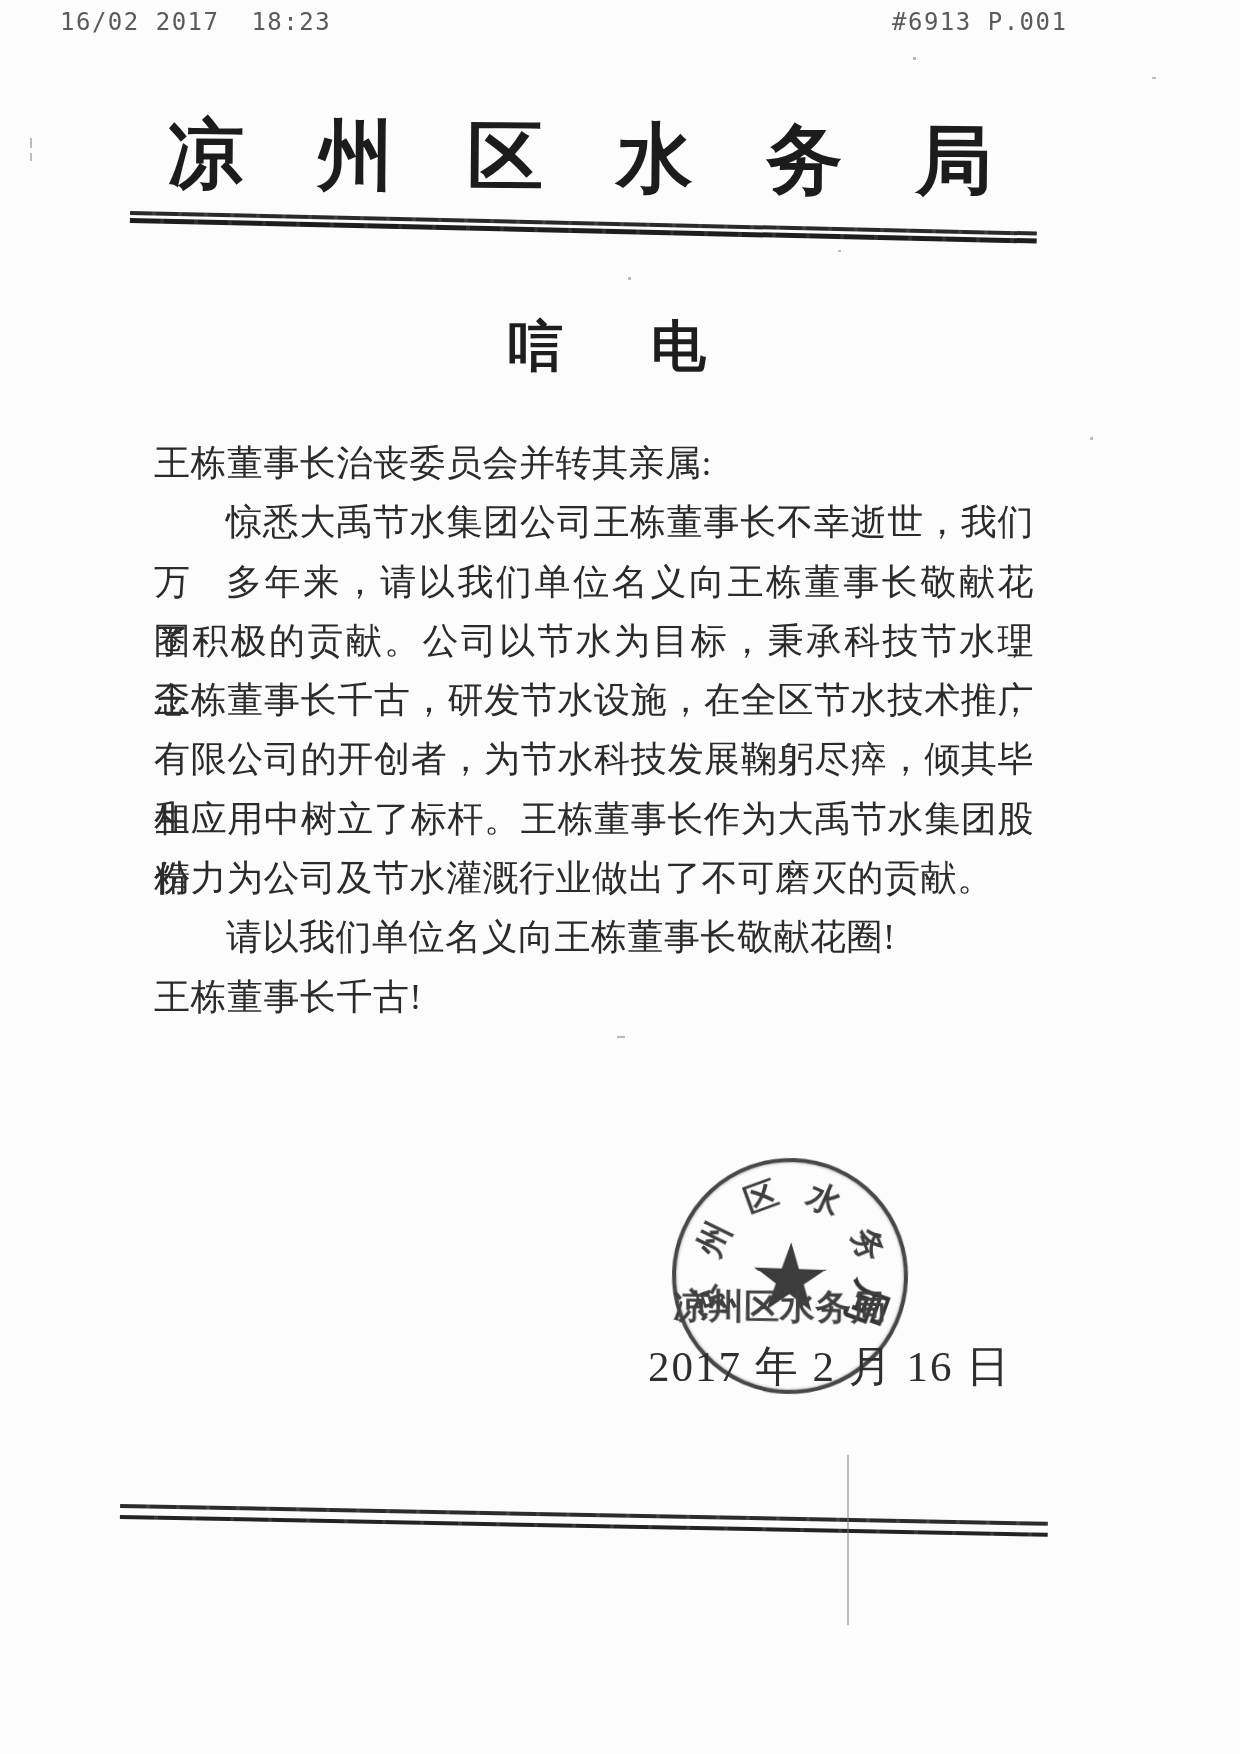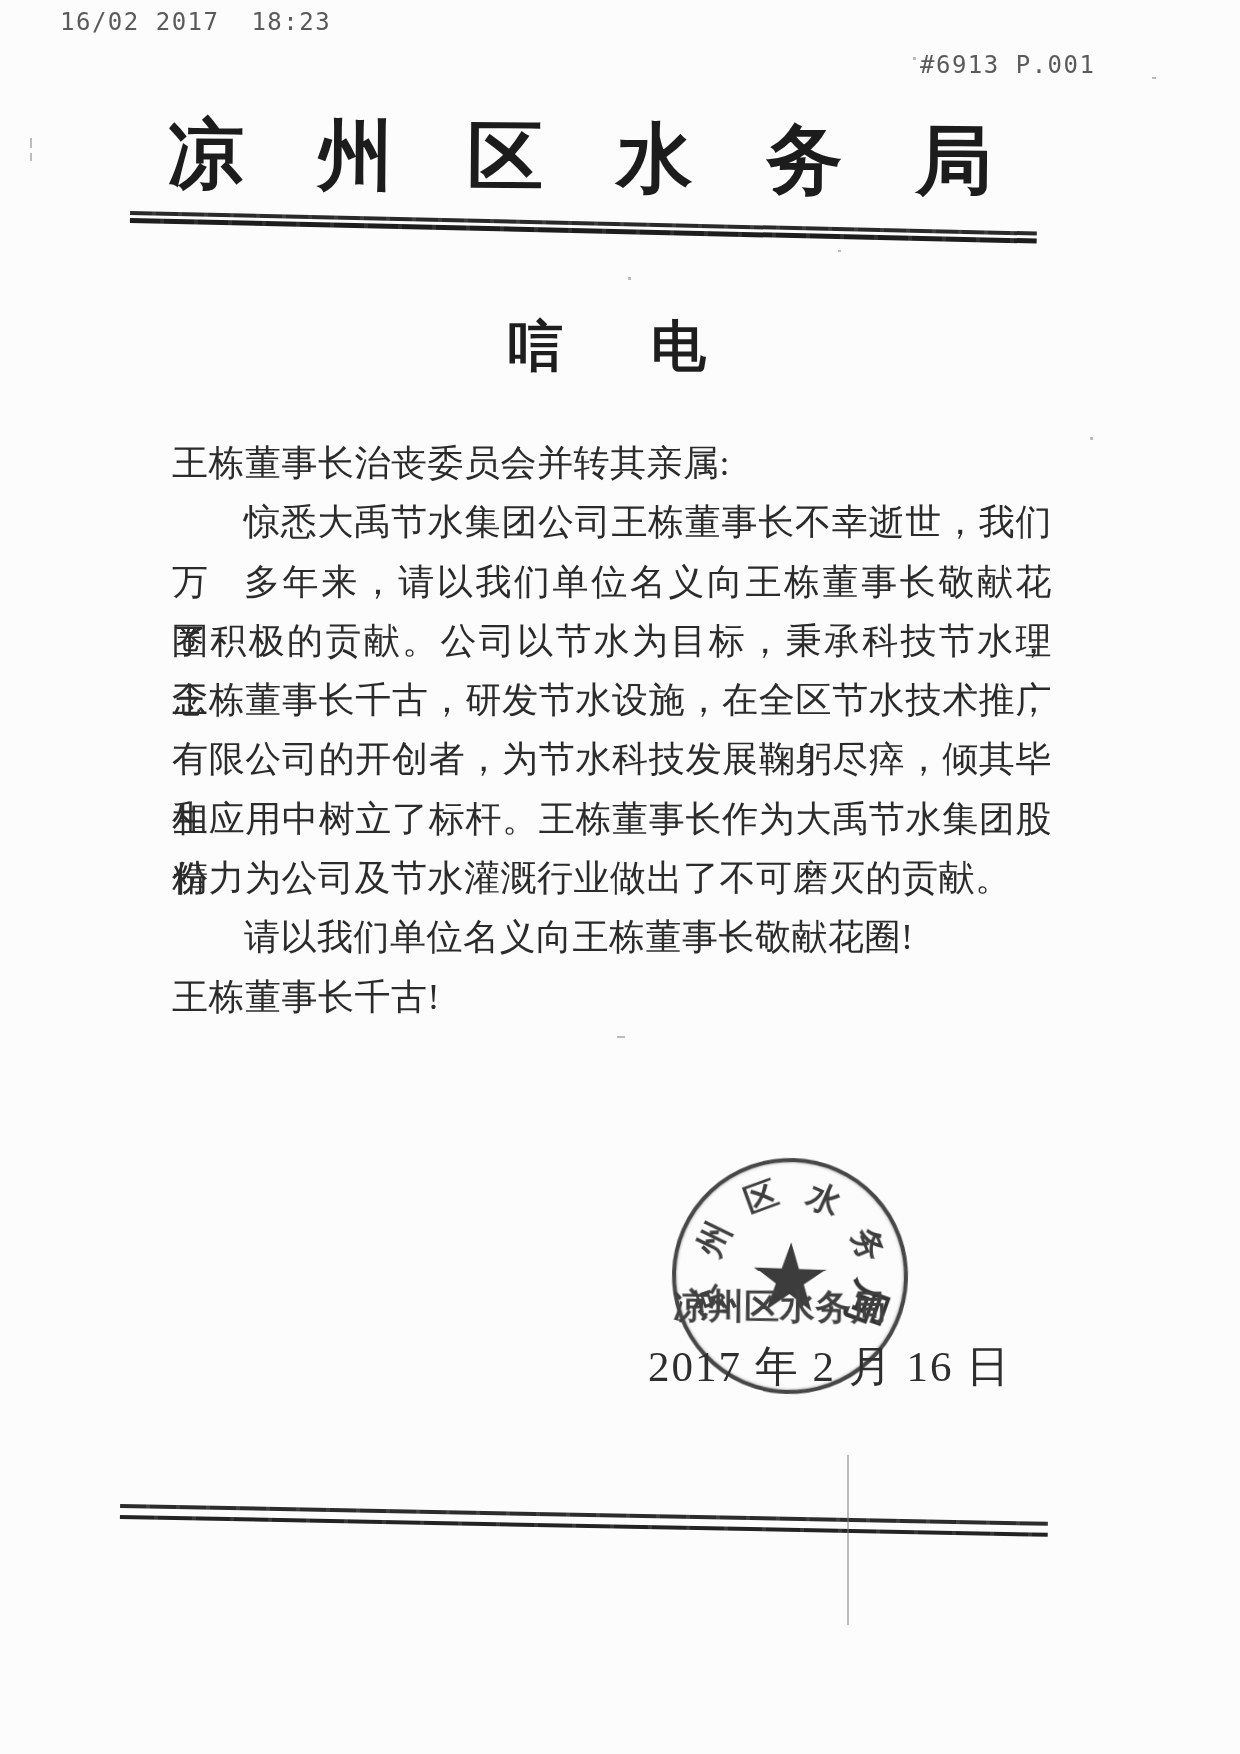--- a/index.html
+++ b/index.html
@@ -13,21 +13,21 @@
     color:#262626;
   }
   
   .fax-left,.fax-right{
     position:absolute;top:8px;
     font-family:"DejaVu Sans Mono",monospace;
     font-size:24px;color:#5a5a5a;
     letter-spacing:1.5px;white-space:pre;
   }
   .fax-left{left:60px;}
-  .fax-right{left:920px;margin-top:43px;}
+  .fax-right{left:892px;}
   
   .title-row{
     position:absolute;left:168px;top:112px;width:824px;
     display:flex;justify-content:space-between;
     transform:rotate(0.5deg);transform-origin:left center;
   }
   .title-char{
     font-size:76px;line-height:84px;font-weight:bold;color:#1c1c1c;
   }
   .rule-top{
@@ -37,21 +37,21 @@
   .rule-top .r1{height:4px;background:repeating-linear-gradient(90deg,#2a2a2a 0 22px,#3d3d3d 22px 26px);margin-bottom:3px;}
   .rule-top .r2{height:5px;background:repeating-linear-gradient(90deg,#1d1d1d 0 30px,#303030 30px 34px);}
   
   .subject-row{
     position:absolute;left:508px;top:316px;width:198px;
     display:flex;justify-content:space-between;
   }
   .subject-char{font-size:55px;line-height:62px;font-weight:bold;color:#1e1e1e;}
   
   .body-block{
-    position:absolute;left:172px;top:434px;width:880px;
+    position:absolute;left:154px;top:434px;width:880px;
   }
   .bline{
     font-size:36px;line-height:59.3px;height:59.3px;
     letter-spacing:0.5px;color:#2b2b2b;white-space:nowrap;
   }
   .bline.j{white-space:normal;text-align:justify;text-align-last:justify;}
   .bline.ind{text-indent:72px;}
   
   .stamp{
     position:absolute;left:672px;top:1158px;width:236px;height:236px;

